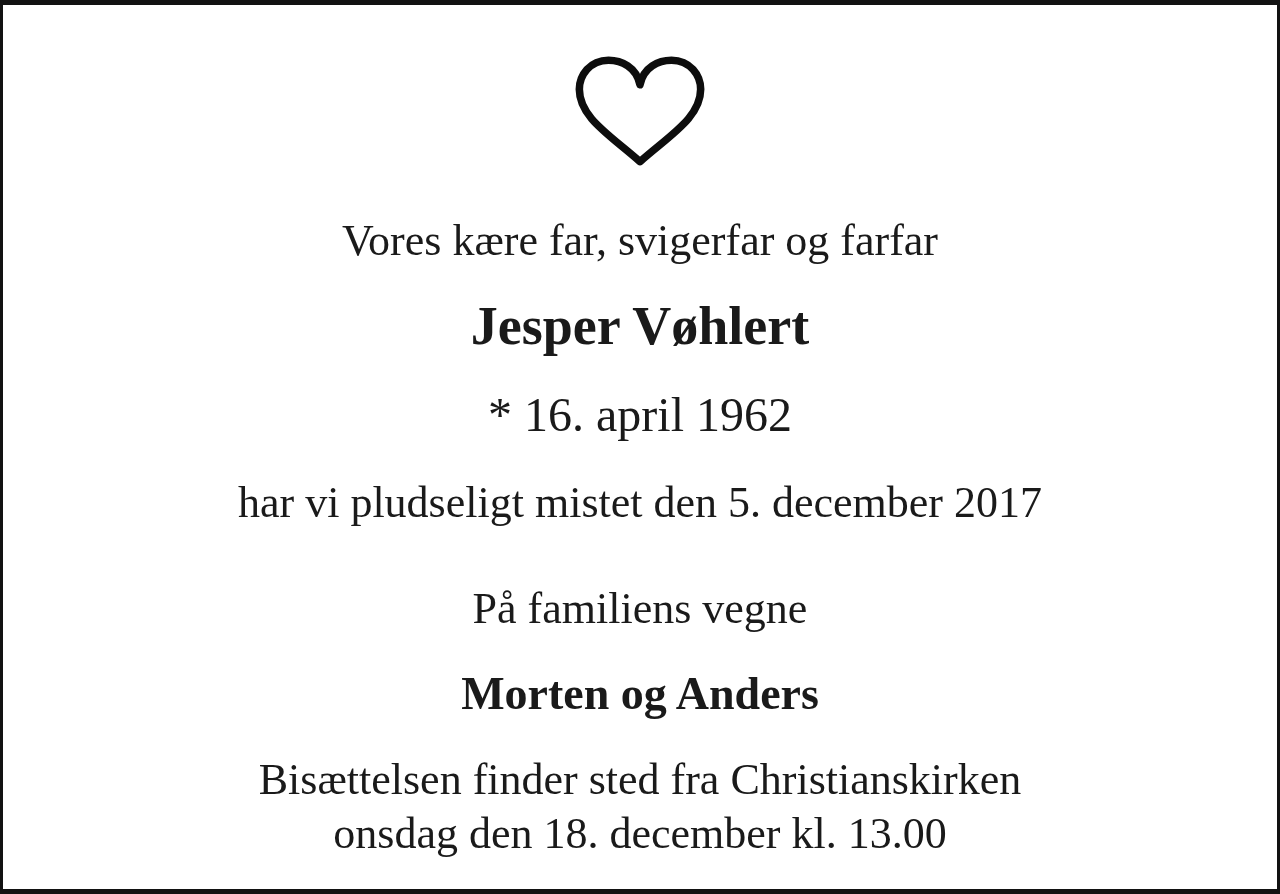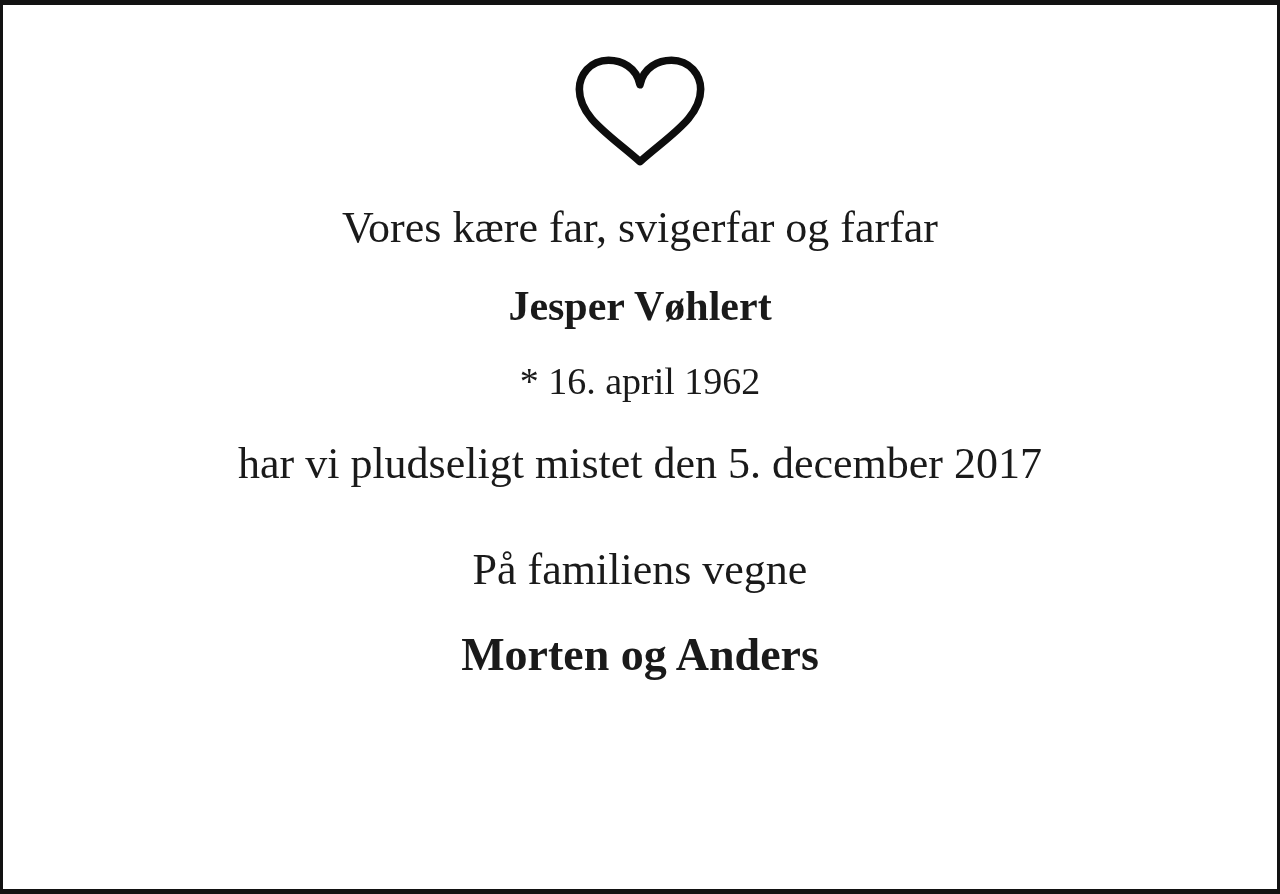--- a/index.html
+++ b/index.html
@@ -28,23 +28,23 @@
     margin-top: 48px;
     width: 140px;
     height: 117px;
     flex: 0 0 auto;
   }
   .line {
     text-align: center;
     white-space: nowrap;
     line-height: 1.18;
   }
-  .intro   { margin-top: 32px; font-size: 44px; }
-  .name    { margin-top: 28px; font-size: 42px; font-weight: bold; }
-  .born    { margin-top: 28px; font-size: 38px; }
+  .intro   { margin-top: 45px; font-size: 44px; }
+  .name    { margin-top: 28px; font-size: 54px; font-weight: bold; }
+  .born    { margin-top: 28px; font-size: 48px; }
   .died    { margin-top: 34px; font-size: 44px; }
   .behalf  { margin-top: 54px; font-size: 44px; }
   .signers { margin-top: 32px; font-size: 46px; font-weight: bold; text-align: right; }
   .funeral { margin-top: 32px; font-size: 44px; line-height: 1.22; white-space: nowrap; text-align: center; }
 </style>
 </head>
 <body>
 
 <div class="page">
 
@@ -63,14 +63,18 @@
   <div class="line name">Jesper Vøhlert</div>
 
   <div class="line born">* 16. april 1962</div>
 
   <div class="line died">har vi pludseligt mistet den 5. december 2017</div>
 
   <div class="line behalf">På familiens vegne</div>
 
   <div class="line signers">Morten og Anders</div>
 
+  <div class="funeral">
+    <div>Bisættelsen finder sted fra Christianskirken</div>
+    <div>onsdag den 18. december kl. 13.00</div>
+  </div>
 
 </div>
 
 </body></html>

